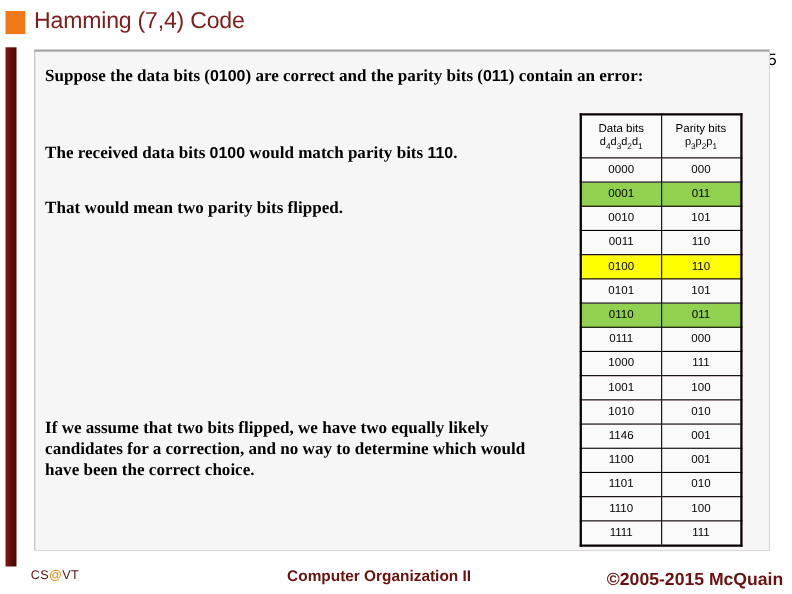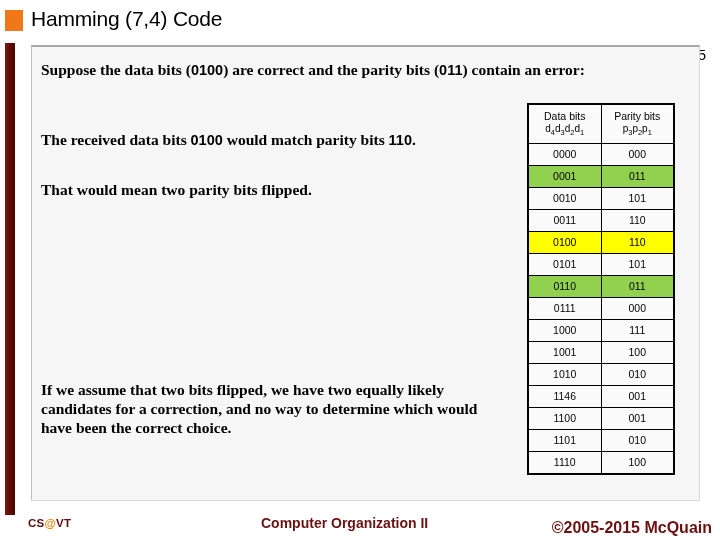--- a/index.html
+++ b/index.html
@@ -32,21 +32,21 @@
     height: 21px;
     background: #F07818;
   }
   #page-title {
     position: absolute;
     left: 31px;
     top: 7px;
     font-family: "Liberation Sans", sans-serif;
     font-size: 21px;
     font-weight: 400;
-    color: #000000;
+    color: #7f1d1d;
     letter-spacing: -0.2px;
     white-space: nowrap;
   }
   #header-right {
     position: absolute;
     right: 14px;
     top: 18px;
     font-family: "Liberation Sans", sans-serif;
     font-size: 13.5px;
     font-weight: 700;
@@ -141,21 +141,21 @@
   #bits-table td.hl-green { background: #92D050; }
   #bits-table td.hl-yellow { background: #FFFF00; }
 
   
   #footer-csvt {
     position: absolute;
     left: 28px;
     top: 517px;
     font-family: "Liberation Sans", sans-serif;
     font-size: 11.5px;
-    font-weight: 700;
+    font-weight: 400;
     color: #5A0D0D;
     letter-spacing: 0.3px;
   }
   #footer-csvt .at-sign { color: #E8820C; }
   #footer-course {
     position: absolute;
     left: 261px;
     top: 515px;
     font-family: "Liberation Sans", sans-serif;
     font-size: 14px;
@@ -274,20 +274,24 @@
           <td class="">001</td>
         </tr>
         <tr>
           <td class="">1101</td>
           <td class="">010</td>
         </tr>
         <tr>
           <td class="">1110</td>
           <td class="">100</td>
         </tr>
+        <tr>
+          <td class="">1111</td>
+          <td class="">111</td>
+        </tr>
       </tbody>
   </table>
 
   <div id="footer-divider"></div>
 
   <div id="footer-csvt"><span>CS</span><span class="at-sign">@</span><span>VT</span></div>
 
   <div id="footer-course">Computer Organization II</div>
 
   <div id="footer-copyright">©2005-2015 McQuain</div>

